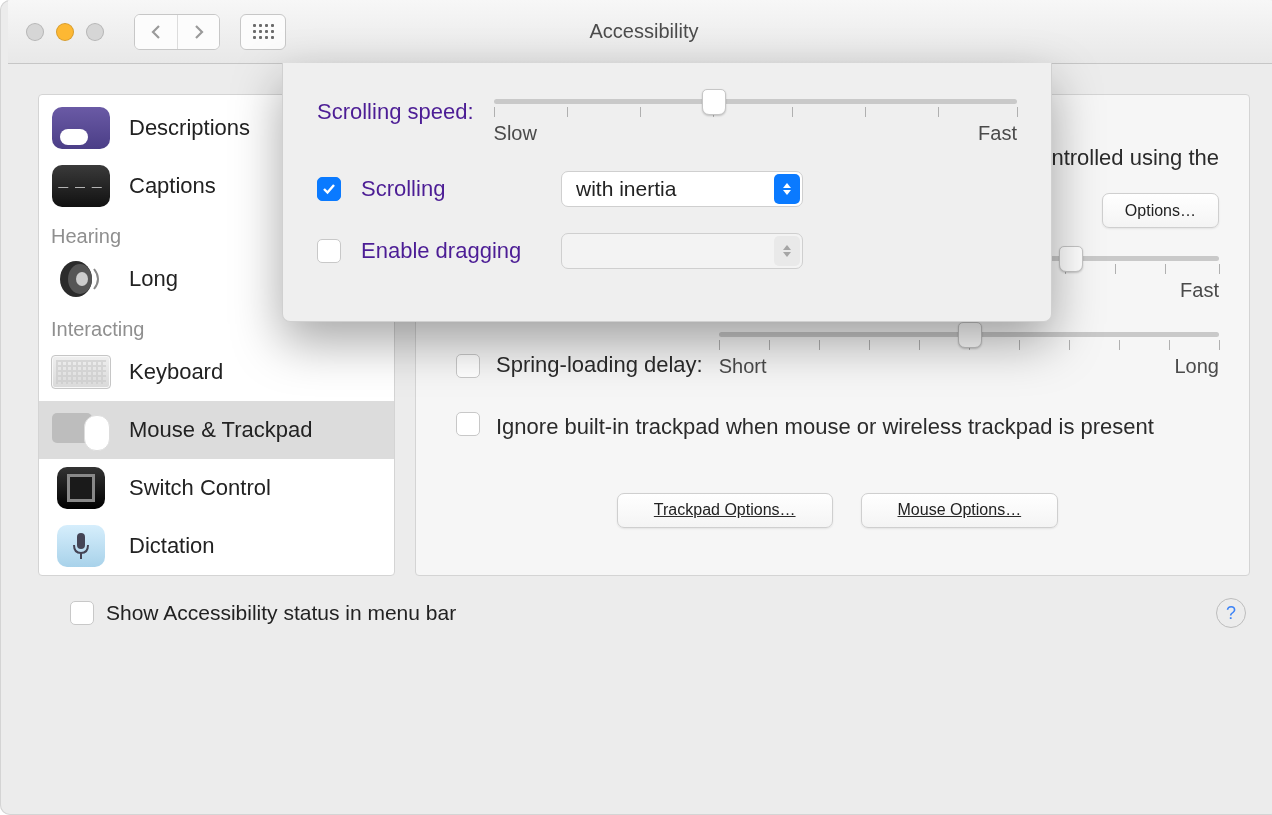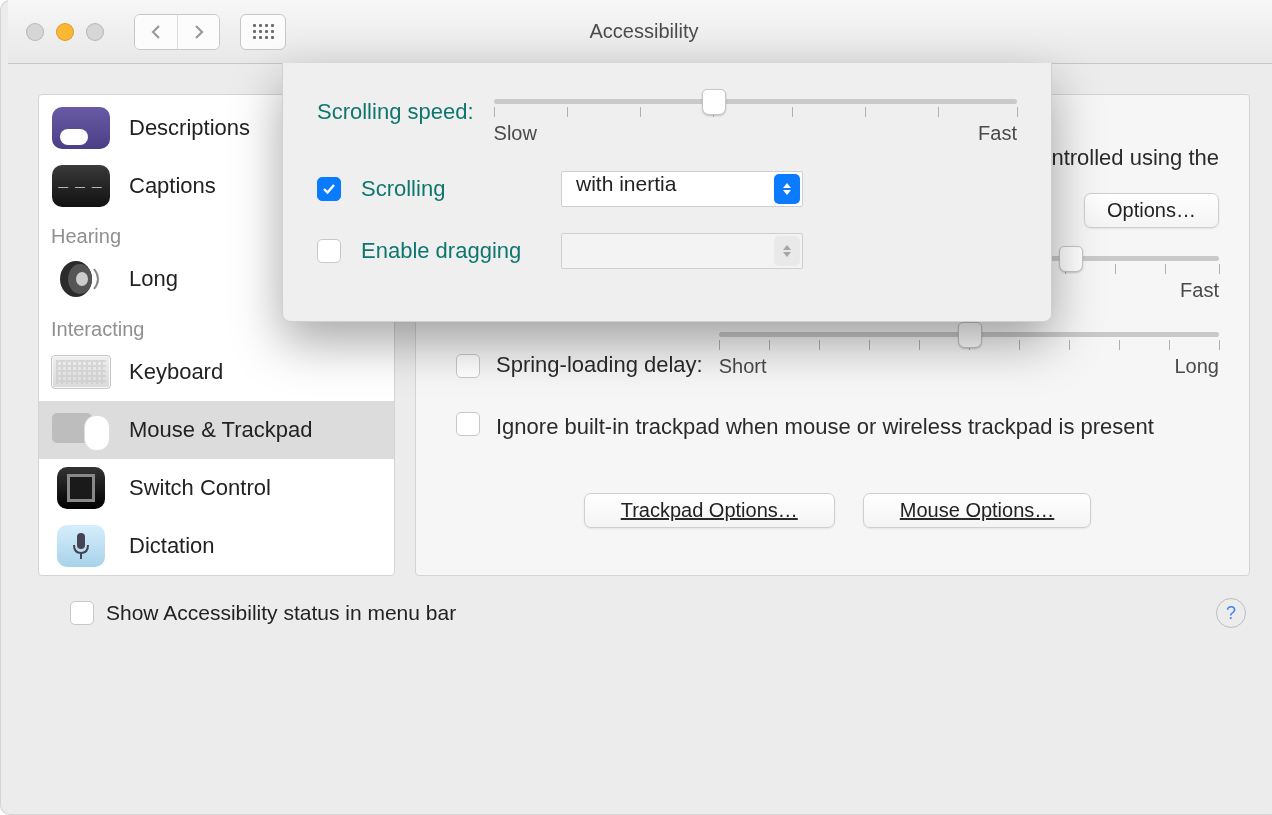--- a/index.html
+++ b/index.html
@@ -56,37 +56,37 @@
 
   .row{display:flex;align-items:center;gap:16px;}
 
   .slider-wrap{position:relative;flex:1;}
   .slider-track{height:5px;background:#c9c9c9;border-radius:3px;position:relative;}
   .slider-ticks{position:absolute;top:8px;left:0;right:0;}
   .slider-ticks span{position:absolute;width:1px;height:10px;background:#b0b0b0;}
   .slider-thumb{position:absolute;top:-10px;width:22px;height:24px;background:#fff;border:1px solid #c6c6c6;border-radius:5px 5px 7px 7px;box-shadow:0 1px 2px rgba(0,0,0,.2);}
   .slider-labels{display:flex;justify-content:space-between;font-size:20px;color:#4a4a4a;margin-top:18px;}
 
-  .mac-button{height:35px;padding:0 22px;border:1px solid #cfcfcf;border-radius:7px;background:linear-gradient(#ffffff,#f4f4f4);font-size:20px;color:#222;box-shadow:0 1px 2px rgba(0,0,0,.08);white-space:nowrap;}
+  .mac-button{height:35px;padding:0 22px;border:1px solid #cfcfcf;border-radius:7px;background:linear-gradient(#ffffff,#f4f4f4);font-size:16px;color:#222;box-shadow:0 1px 2px rgba(0,0,0,.08);white-space:nowrap;}
   .mac-button.primary{background:linear-gradient(#3f9dff,#0a69ff);border-color:#0a62ff;color:#fff;}
   .mac-button.wide{padding:0 36px;}
 
   .footer{display:flex;align-items:center;gap:12px;padding:12px 34px 20px;font-size:21px;color:#222;margin-left:28px;}
   .help{margin-left:auto;width:28px;height:28px;border:1.5px solid #bdbdbd;border-radius:50%;display:flex;align-items:center;justify-content:center;color:#3b82f6;font-size:18px;}
 
   
   .sheet{
     position:absolute;left:282px;top:63px;width:700px;
     background:var(--mac-bg2);border:1px solid #d0d0d0;border-top:none;
     border-radius:0 0 8px 8px;box-shadow:0 20px 50px rgba(0,0,0,.35);
     padding:36px 34px 26px 34px;
   }
   .sheet .srow{display:flex;align-items:center;gap:20px;margin-bottom:26px;}
-  .sheet-label{font-size:22px;color:#0f766e;white-space:nowrap;}
-  .mac-select{height:34px;border:1px solid #cfcfcf;border-radius:2px;background:#fff;display:flex;font-size:21px;color:#222;position:relative;min-width:240px;}
+  .sheet-label{font-size:22px;color:#4c1d95;white-space:nowrap;}
+  .mac-select{height:34px;border:1px solid #cfcfcf;border-radius:7px;background:#fff;display:flex;align-items:center;font-size:21px;color:#222;position:relative;min-width:240px;}
   .mac-select .sel-text{padding:0 14px;}
   .mac-select .stepper{position:absolute;right:2px;top:2px;bottom:2px;width:26px;border-radius:5px;background:var(--mac-blue);display:flex;flex-direction:column;align-items:center;justify-content:center;}
   .mac-select.disabled{color:#9d9d9d;background:#f3f3f3;}
   .mac-select.disabled .stepper{background:#e9e9e9;}
   .caret{width:0;height:0;border-left:4px solid transparent;border-right:4px solid transparent;}
   .caret.up{border-bottom:5px solid #fff;margin-bottom:2px;}
   .caret.down{border-top:5px solid #fff;}
   .mac-select.disabled .caret.up{border-bottom-color:#a5a5a5;}
   .mac-select.disabled .caret.down{border-top-color:#a5a5a5;}
   .mac-check.checked{background:var(--mac-blue);border-color:var(--mac-blue);}

